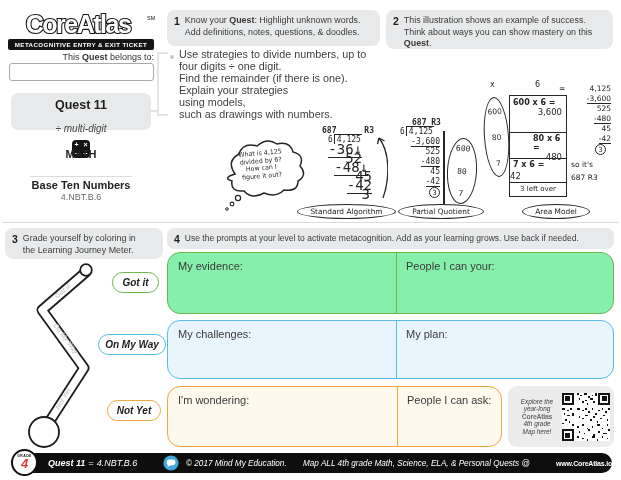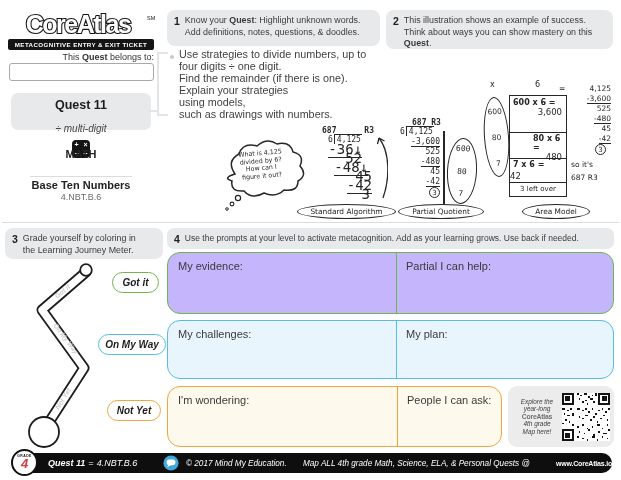--- a/index.html
+++ b/index.html
@@ -199,24 +199,24 @@
   </svg>
   <div class="abs pill" style="left:112px;top:272px;width:47px;height:21px;border:1.6px solid #6fb64e;">Got it</div>
   <div class="abs pill" style="left:98px;top:334px;width:68px;height:21px;border:1.6px solid #56bde6;">On My Way</div>
   <div class="abs pill" style="left:107px;top:400px;width:54px;height:21px;border:1.6px solid #efa63e;">Not Yet</div>
 
   <div class="abs graybox" style="left:167px;top:228px;width:447px;height:21px;border-radius:7px;">
     <span class="secnum">4</span>
     <span style="font-size:8.5px;line-height:11px;white-space:nowrap;">Use the prompts at your level to activate metacognition. Add as your learning grows. Use back if needed.</span>
   </div>
 
-  <div class="abs" style="left:167px;top:252px;width:447px;height:62px;border:1.6px solid #6fb64e;border-radius:13px;background:#c4b5fd;box-sizing:border-box;">
+  <div class="abs" style="left:167px;top:252px;width:447px;height:62px;border:1.6px solid #6fb64e;border-radius:13px;background:#86efac;box-sizing:border-box;">
     <div class="vdiv" style="left:228px;background:#6fb64e;"></div>
     <div class="abs celllabel" style="left:10px;top:7px;">My evidence:</div>
-    <div class="abs celllabel" style="left:238px;top:7px;">Partial I can help:</div>
+    <div class="abs celllabel" style="left:238px;top:7px;">People I can your:</div>
   </div>
 
   <div class="abs" style="left:167px;top:320px;width:447px;height:59px;border:1.6px solid #56bde6;border-radius:13px;background:#e9f5fc;box-sizing:border-box;">
     <div class="vdiv" style="left:228px;background:#56bde6;"></div>
     <div class="abs celllabel" style="left:10px;top:7px;">My challenges:</div>
     <div class="abs celllabel" style="left:238px;top:7px;">My plan:</div>
   </div>
 
   <div class="abs" style="left:167px;top:386px;width:335px;height:61px;border:1.6px solid #efa63e;border-radius:13px;background:#fdf9ec;box-sizing:border-box;">
     <div class="vdiv" style="left:229px;background:#efa63e;"></div>

